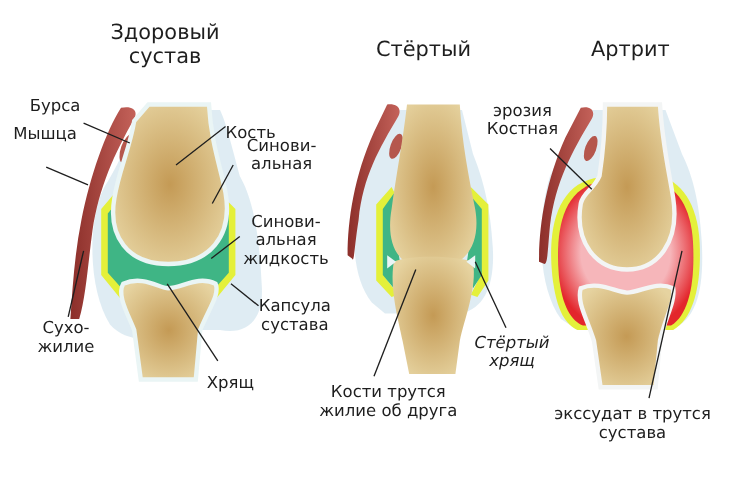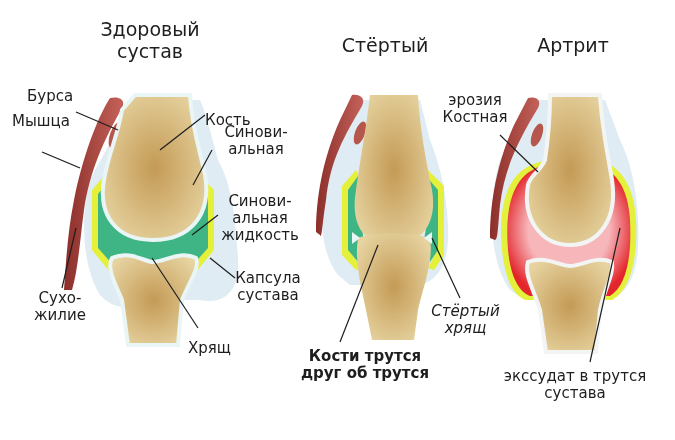--- a/index.html
+++ b/index.html
@@ -120,23 +120,23 @@
   <div>Синови-</div>
   <div>альная</div>
   <div>жидкость</div>
 </div>
 <div class="label center" style="left:228px; top:270px; width:80px;text-align:center;">
   <div>Капсула</div>
   <div>сустава</div>
 </div>
 <div class="label" style="left:188px; top:340px;">Хрящ</div>
 
-<div class="label center" style="left:300px; top:348px; width:130px;font-weight:bold;">
+<div class="label center" style="left:288px; top:348px; width:130px;">
   <div>Кости трутся</div>
-  <div>друг об трутся</div>
+  <div>жилие об друга</div>
 </div>
 <div class="label center" style="left:428px; top:303px; width:75px;font-style:italic;">
   <div>Стёртый</div>
   <div>хрящ</div>
 </div>
 
 <div class="label center" style="left:430px; top:92px; width:90px;">
   <div>эрозия</div>
   <div>Костная</div>
 </div>

